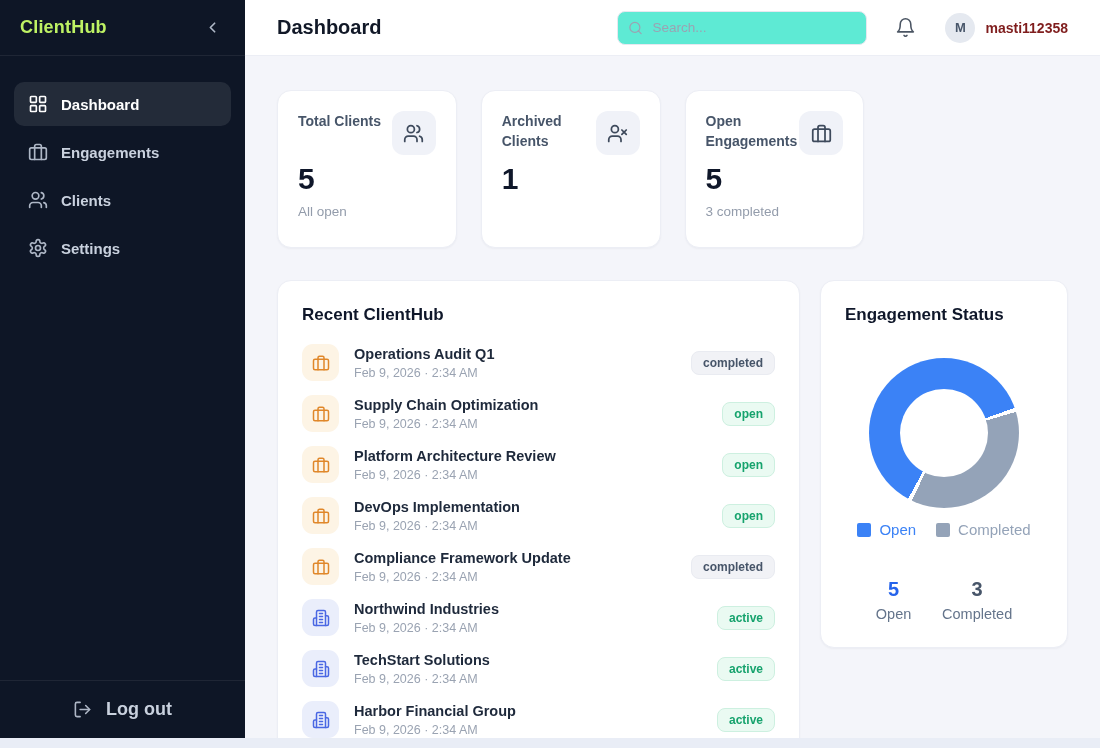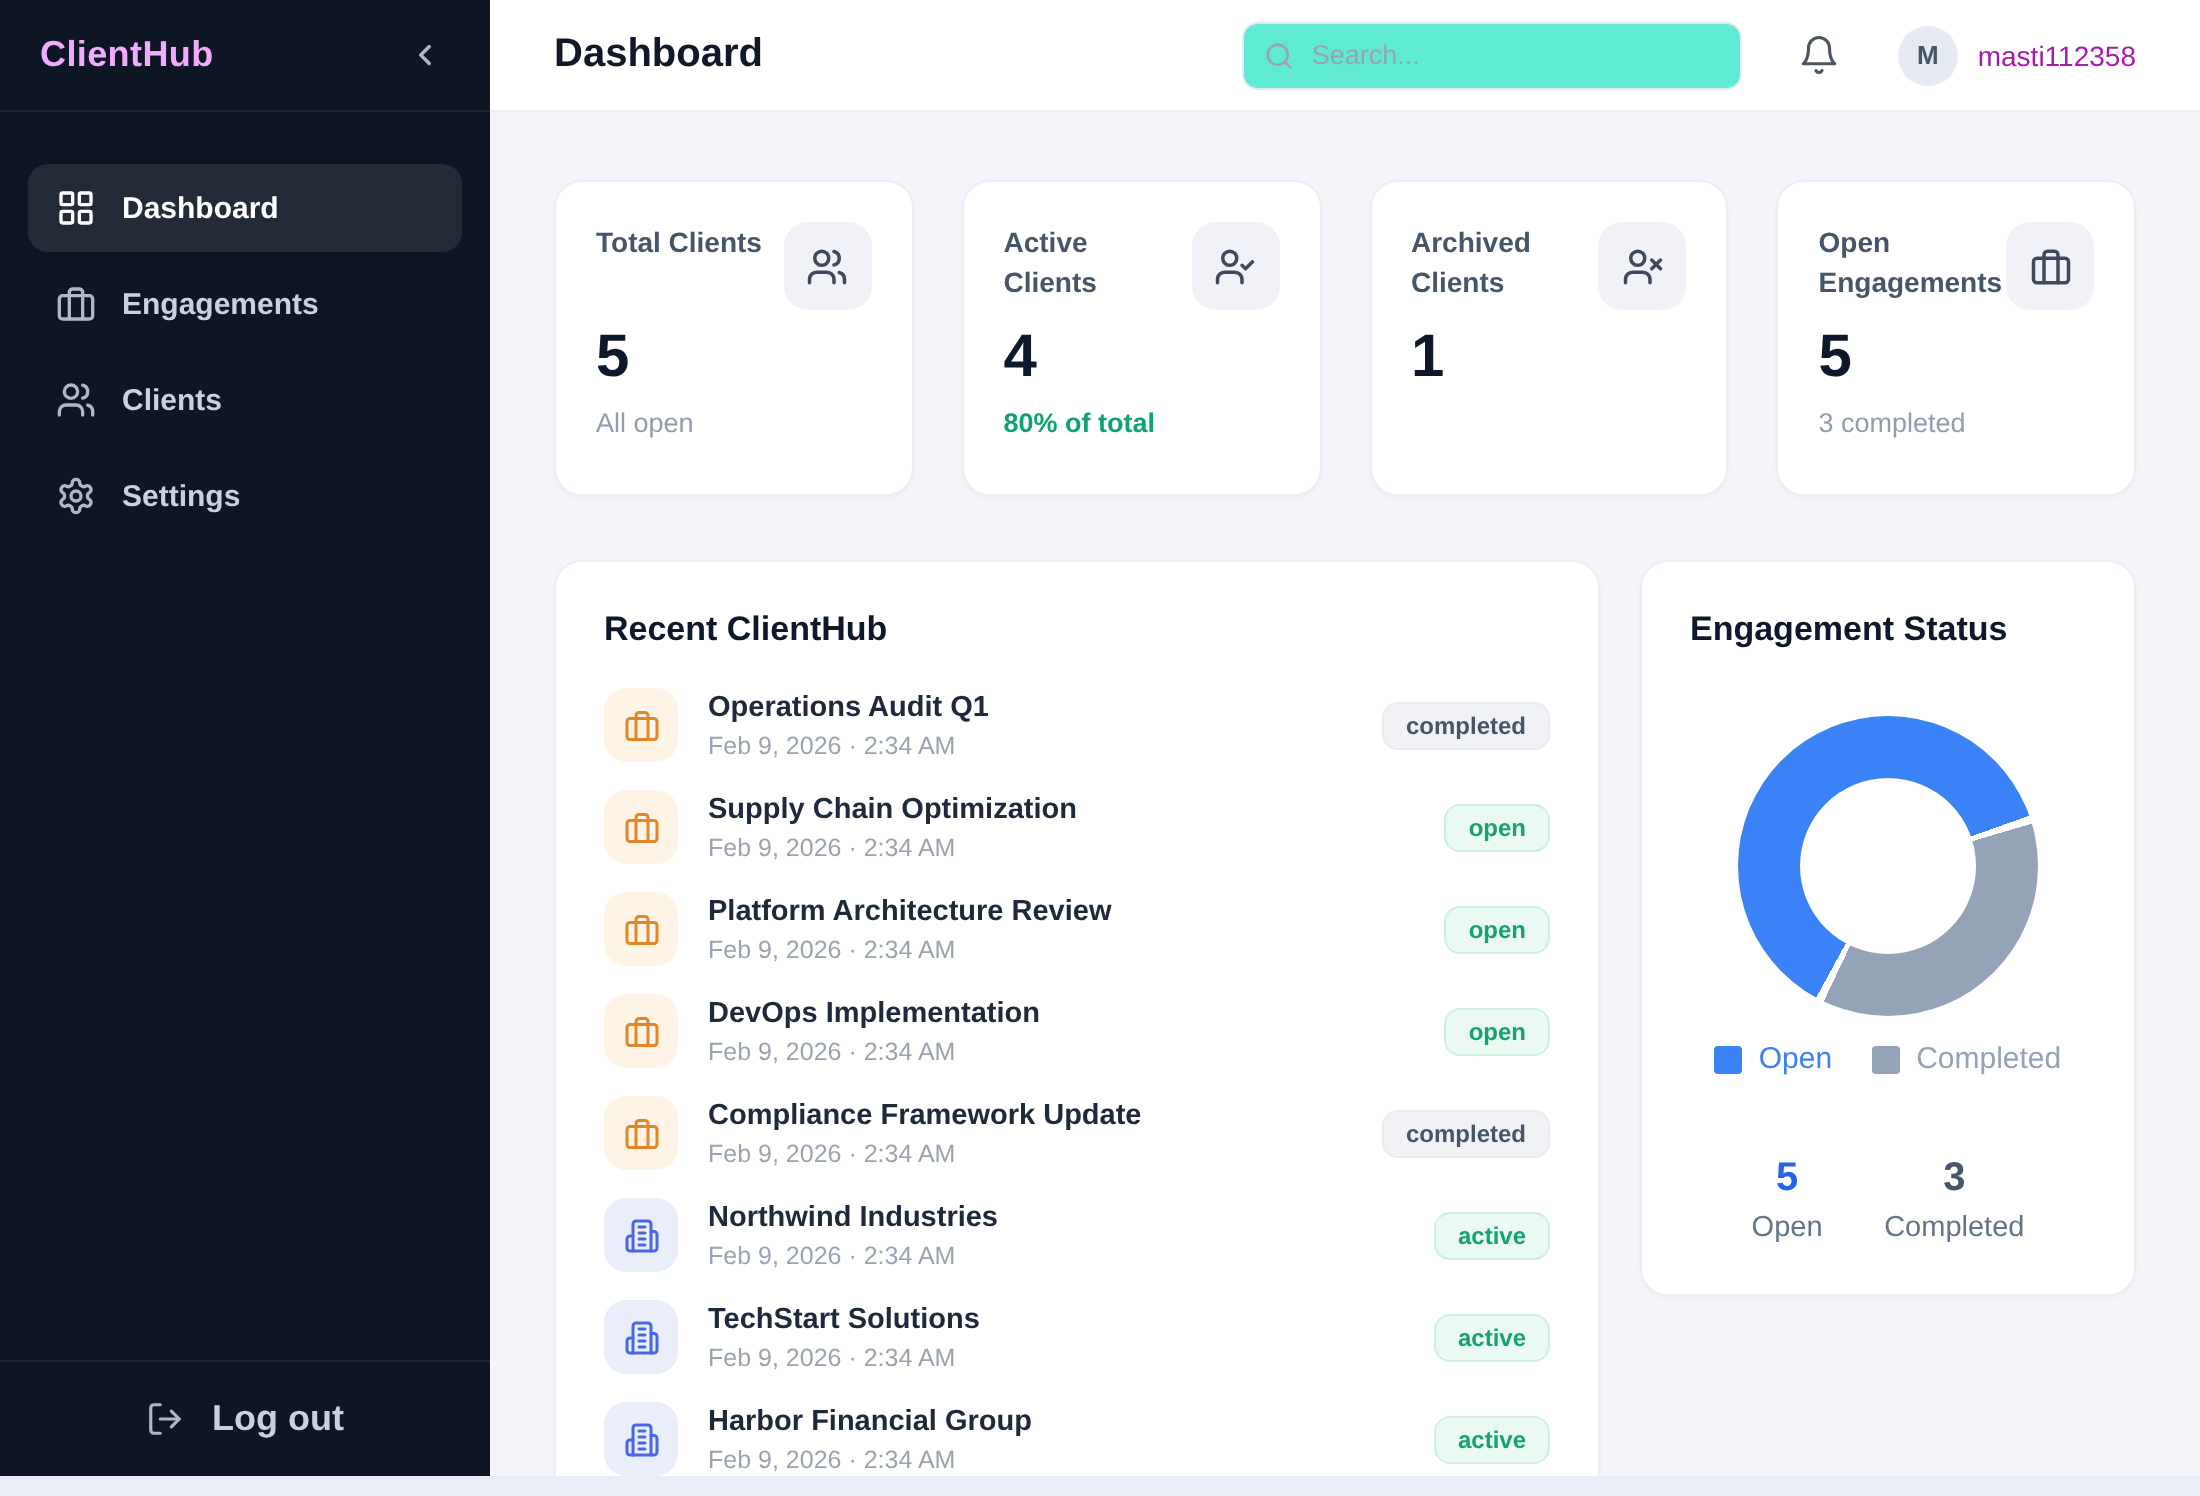--- a/index.html
+++ b/index.html
@@ -19,21 +19,21 @@
     background:#0e1626;
     height:738px;
     display:flex; flex-direction:column;
     color:#c9d1de;
   }
   .side-header {
     height:56px; padding:0 20px;
     display:flex; align-items:center; justify-content:space-between;
     border-bottom:1px solid rgba(255,255,255,.07);
   }
-  .brand { font-size:18px; font-weight:700; color:#f0abfc; letter-spacing:.2px; }
+  .brand { font-size:18px; font-weight:700; color:#bef264; letter-spacing:.2px; }
   .collapse-btn {
     width:26px; height:26px; display:flex; align-items:center; justify-content:center;
     color:#aeb7c6; cursor:pointer; background:none; border:none;
   }
   .side-nav { padding:26px 14px 0 14px; display:flex; flex-direction:column; gap:4px; }
   .nav-item {
     height:44px; padding:0 14px; border-radius:10px;
     display:flex; align-items:center; gap:13px;
     font-size:15px; font-weight:600; color:#c9d1de; cursor:pointer;
   }
@@ -75,21 +75,21 @@
     margin-left:28px; background:none; border:none; cursor:pointer;
     width:24px; height:24px; color:#4b5563;
   }
   .user-chip { margin-left:26px; display:flex; align-items:center; gap:10px; cursor:pointer; }
   .avatar {
     width:30px; height:30px; border-radius:50%;
     background:#e5e9f0; color:#475569;
     display:flex; align-items:center; justify-content:center;
     font-size:13px; font-weight:700;
   }
-  .username { font-size:14px; font-weight:400; color:#a21caf; }
+  .username { font-size:14px; font-weight:700; color:#7f1d1d; }
 
   .content { flex:1; padding:34px 32px 0 32px; overflow:hidden; }
 
   
   .stats-row { display:grid; grid-template-columns:repeat(4,1fr); gap:24px; margin-bottom:32px; }
   .card {
     background:#ffffff; border:1px solid #eceef5; border-radius:14px;
     box-shadow:0 1px 2px rgba(15,23,42,.04);
   }
   .stat-card { padding:20px; height:158px; }
@@ -265,34 +265,20 @@
                 <circle cx="9" cy="7" r="4"></circle>
                 <path d="M22 21v-2a4 4 0 0 0-3-3.87"></path>
                 <path d="M16 3.13a4 4 0 0 1 0 7.75"></path>
               </svg>
           </span>
         </div>
         <div class="stat-value">5</div>
         <div class="stat-sub">All open</div>
       </div>
 
-      <div class="card stat-card">
-        <div class="stat-top">
-          <span class="stat-label">Active Clients</span>
-          <span class="stat-iconbox">
-            <svg viewBox="0 0 24 24" fill="none" stroke="currentColor" stroke-width="2" stroke-linecap="round" stroke-linejoin="round">
-                <path d="M16 21v-2a4 4 0 0 0-4-4H6a4 4 0 0 0-4 4v2"></path>
-                <circle cx="9" cy="7" r="4"></circle>
-                <polyline points="16 11 18 13 22 9"></polyline>
-              </svg>
-          </span>
-        </div>
-        <div class="stat-value">4</div>
-        <div class="stat-sub green">80% of total</div>
-      </div>
 
       <div class="card stat-card">
         <div class="stat-top">
           <span class="stat-label">Archived Clients</span>
           <span class="stat-iconbox">
             <svg viewBox="0 0 24 24" fill="none" stroke="currentColor" stroke-width="2" stroke-linecap="round" stroke-linejoin="round">
                 <path d="M16 21v-2a4 4 0 0 0-4-4H6a4 4 0 0 0-4 4v2"></path>
                 <circle cx="9" cy="7" r="4"></circle>
                 <line x1="17" y1="8" x2="22" y2="13"></line>
                 <line x1="22" y1="8" x2="17" y2="13"></line>

